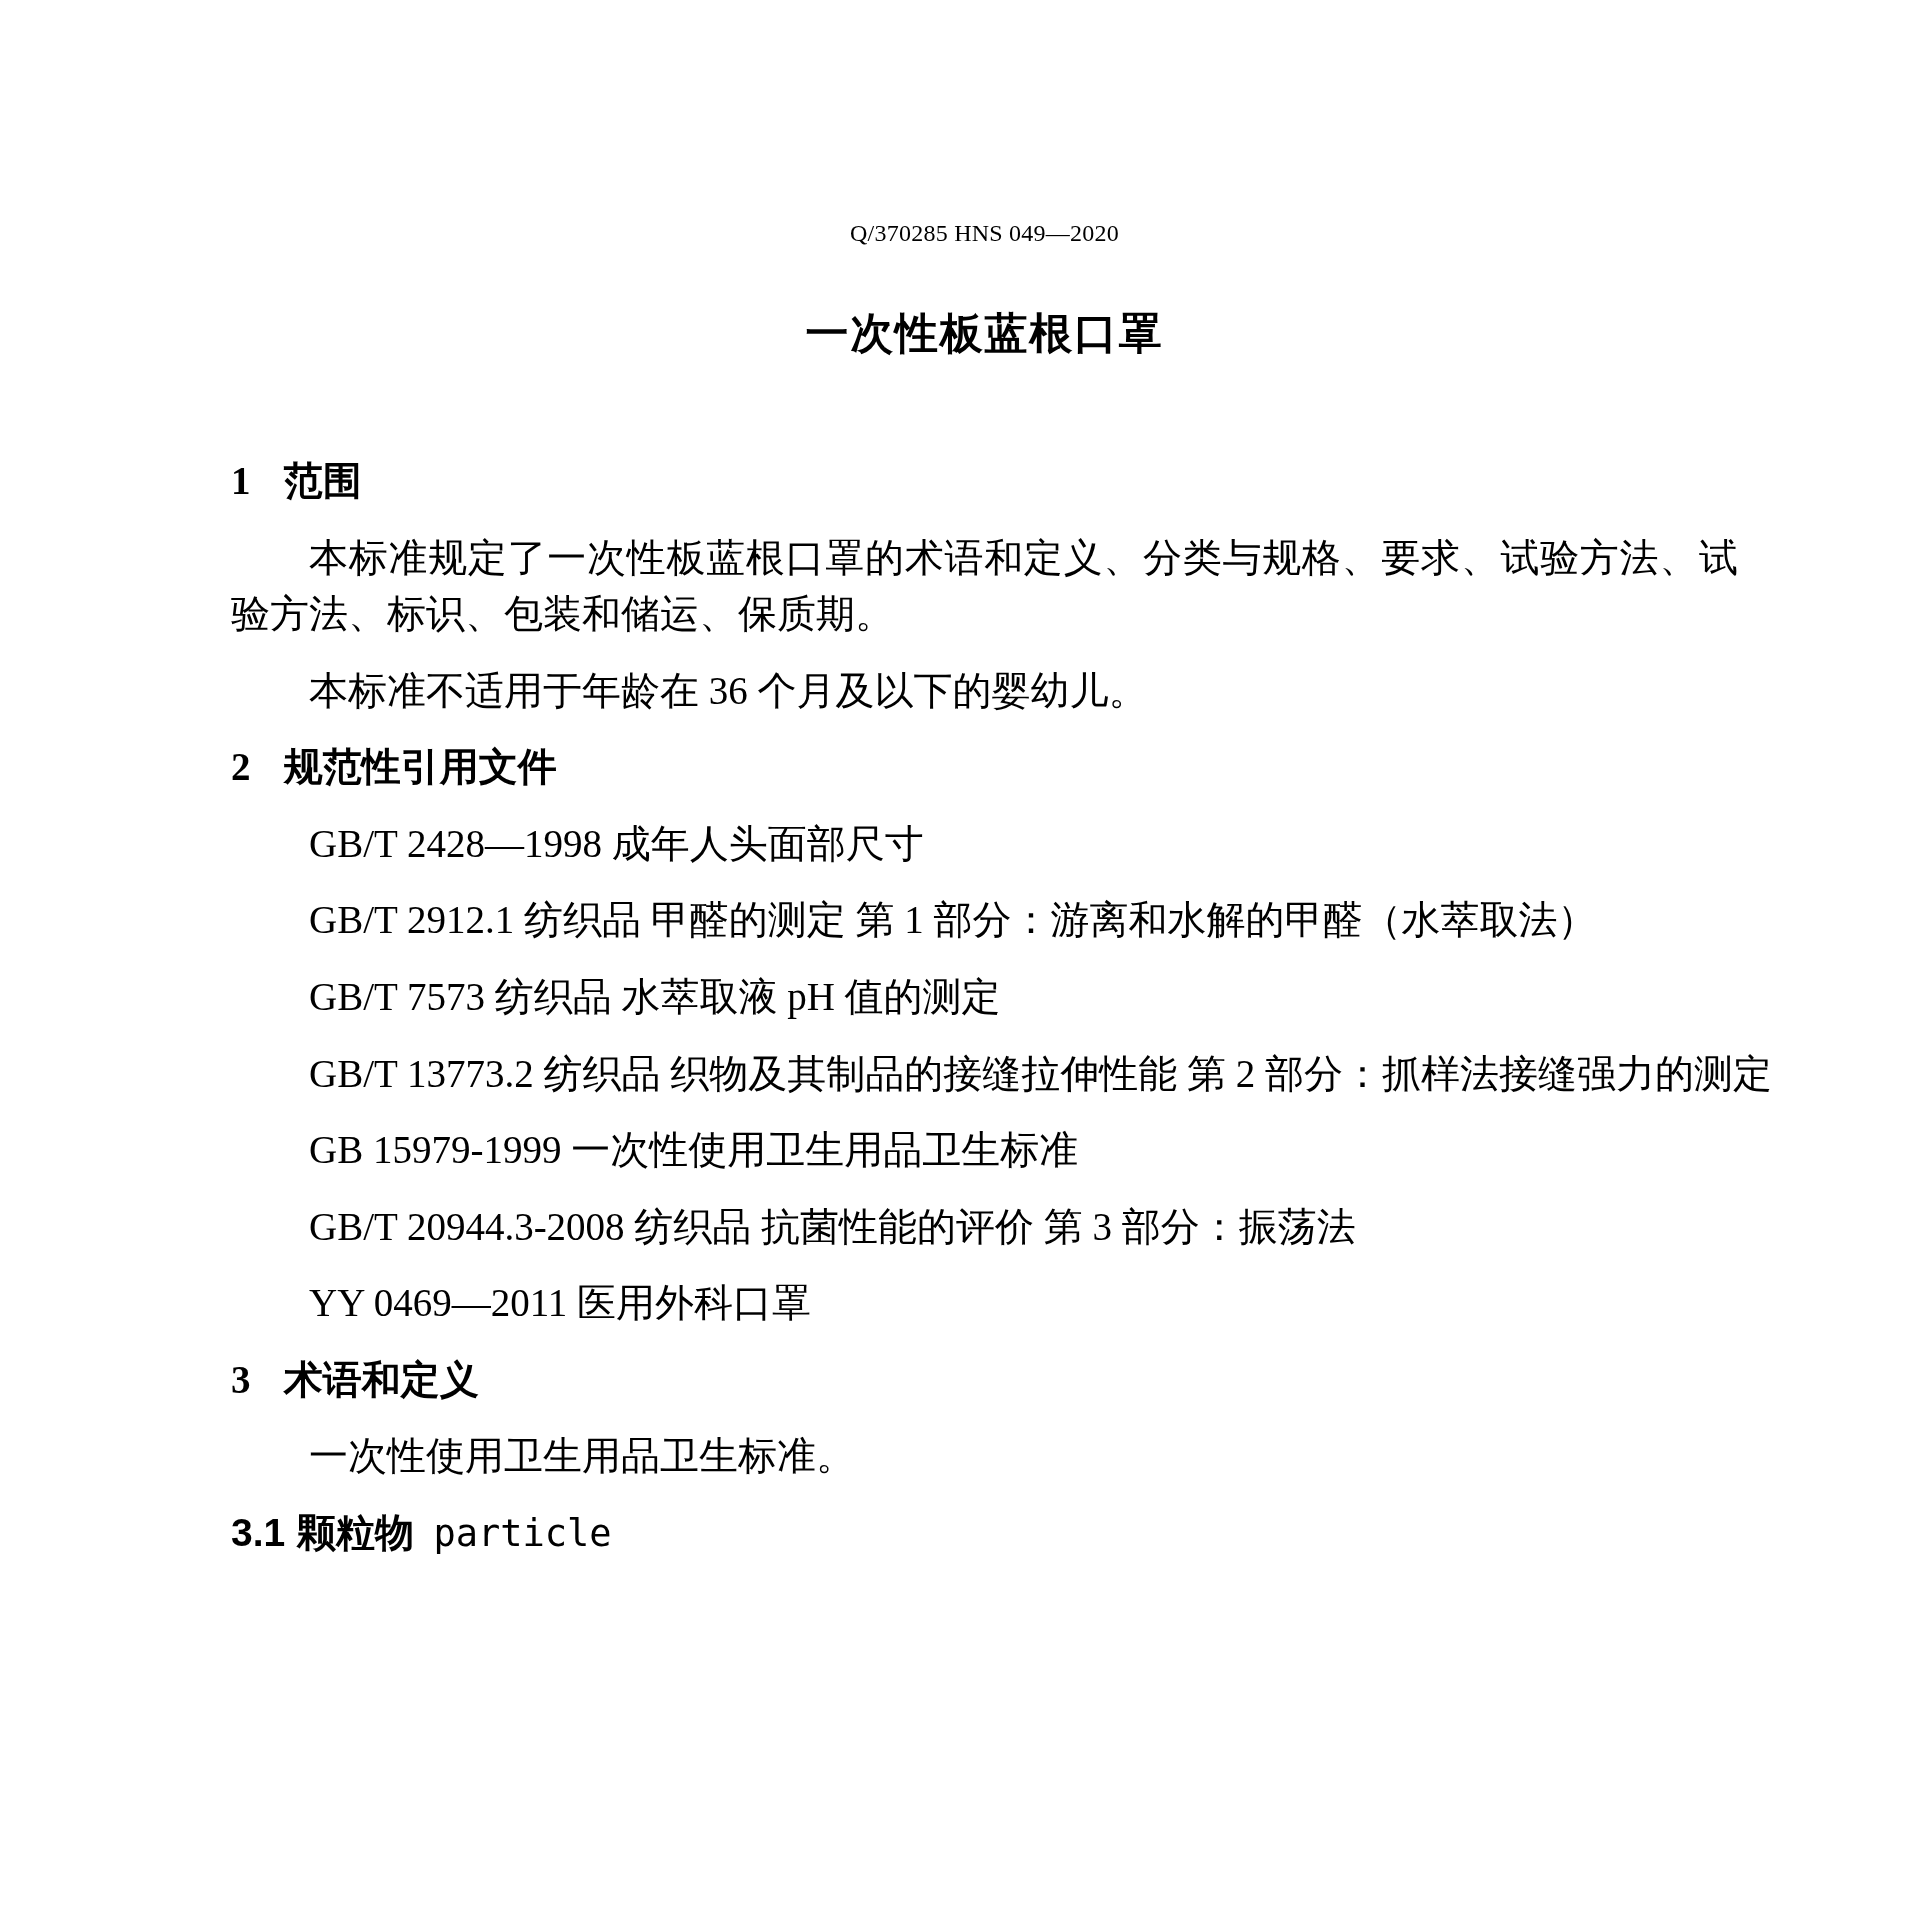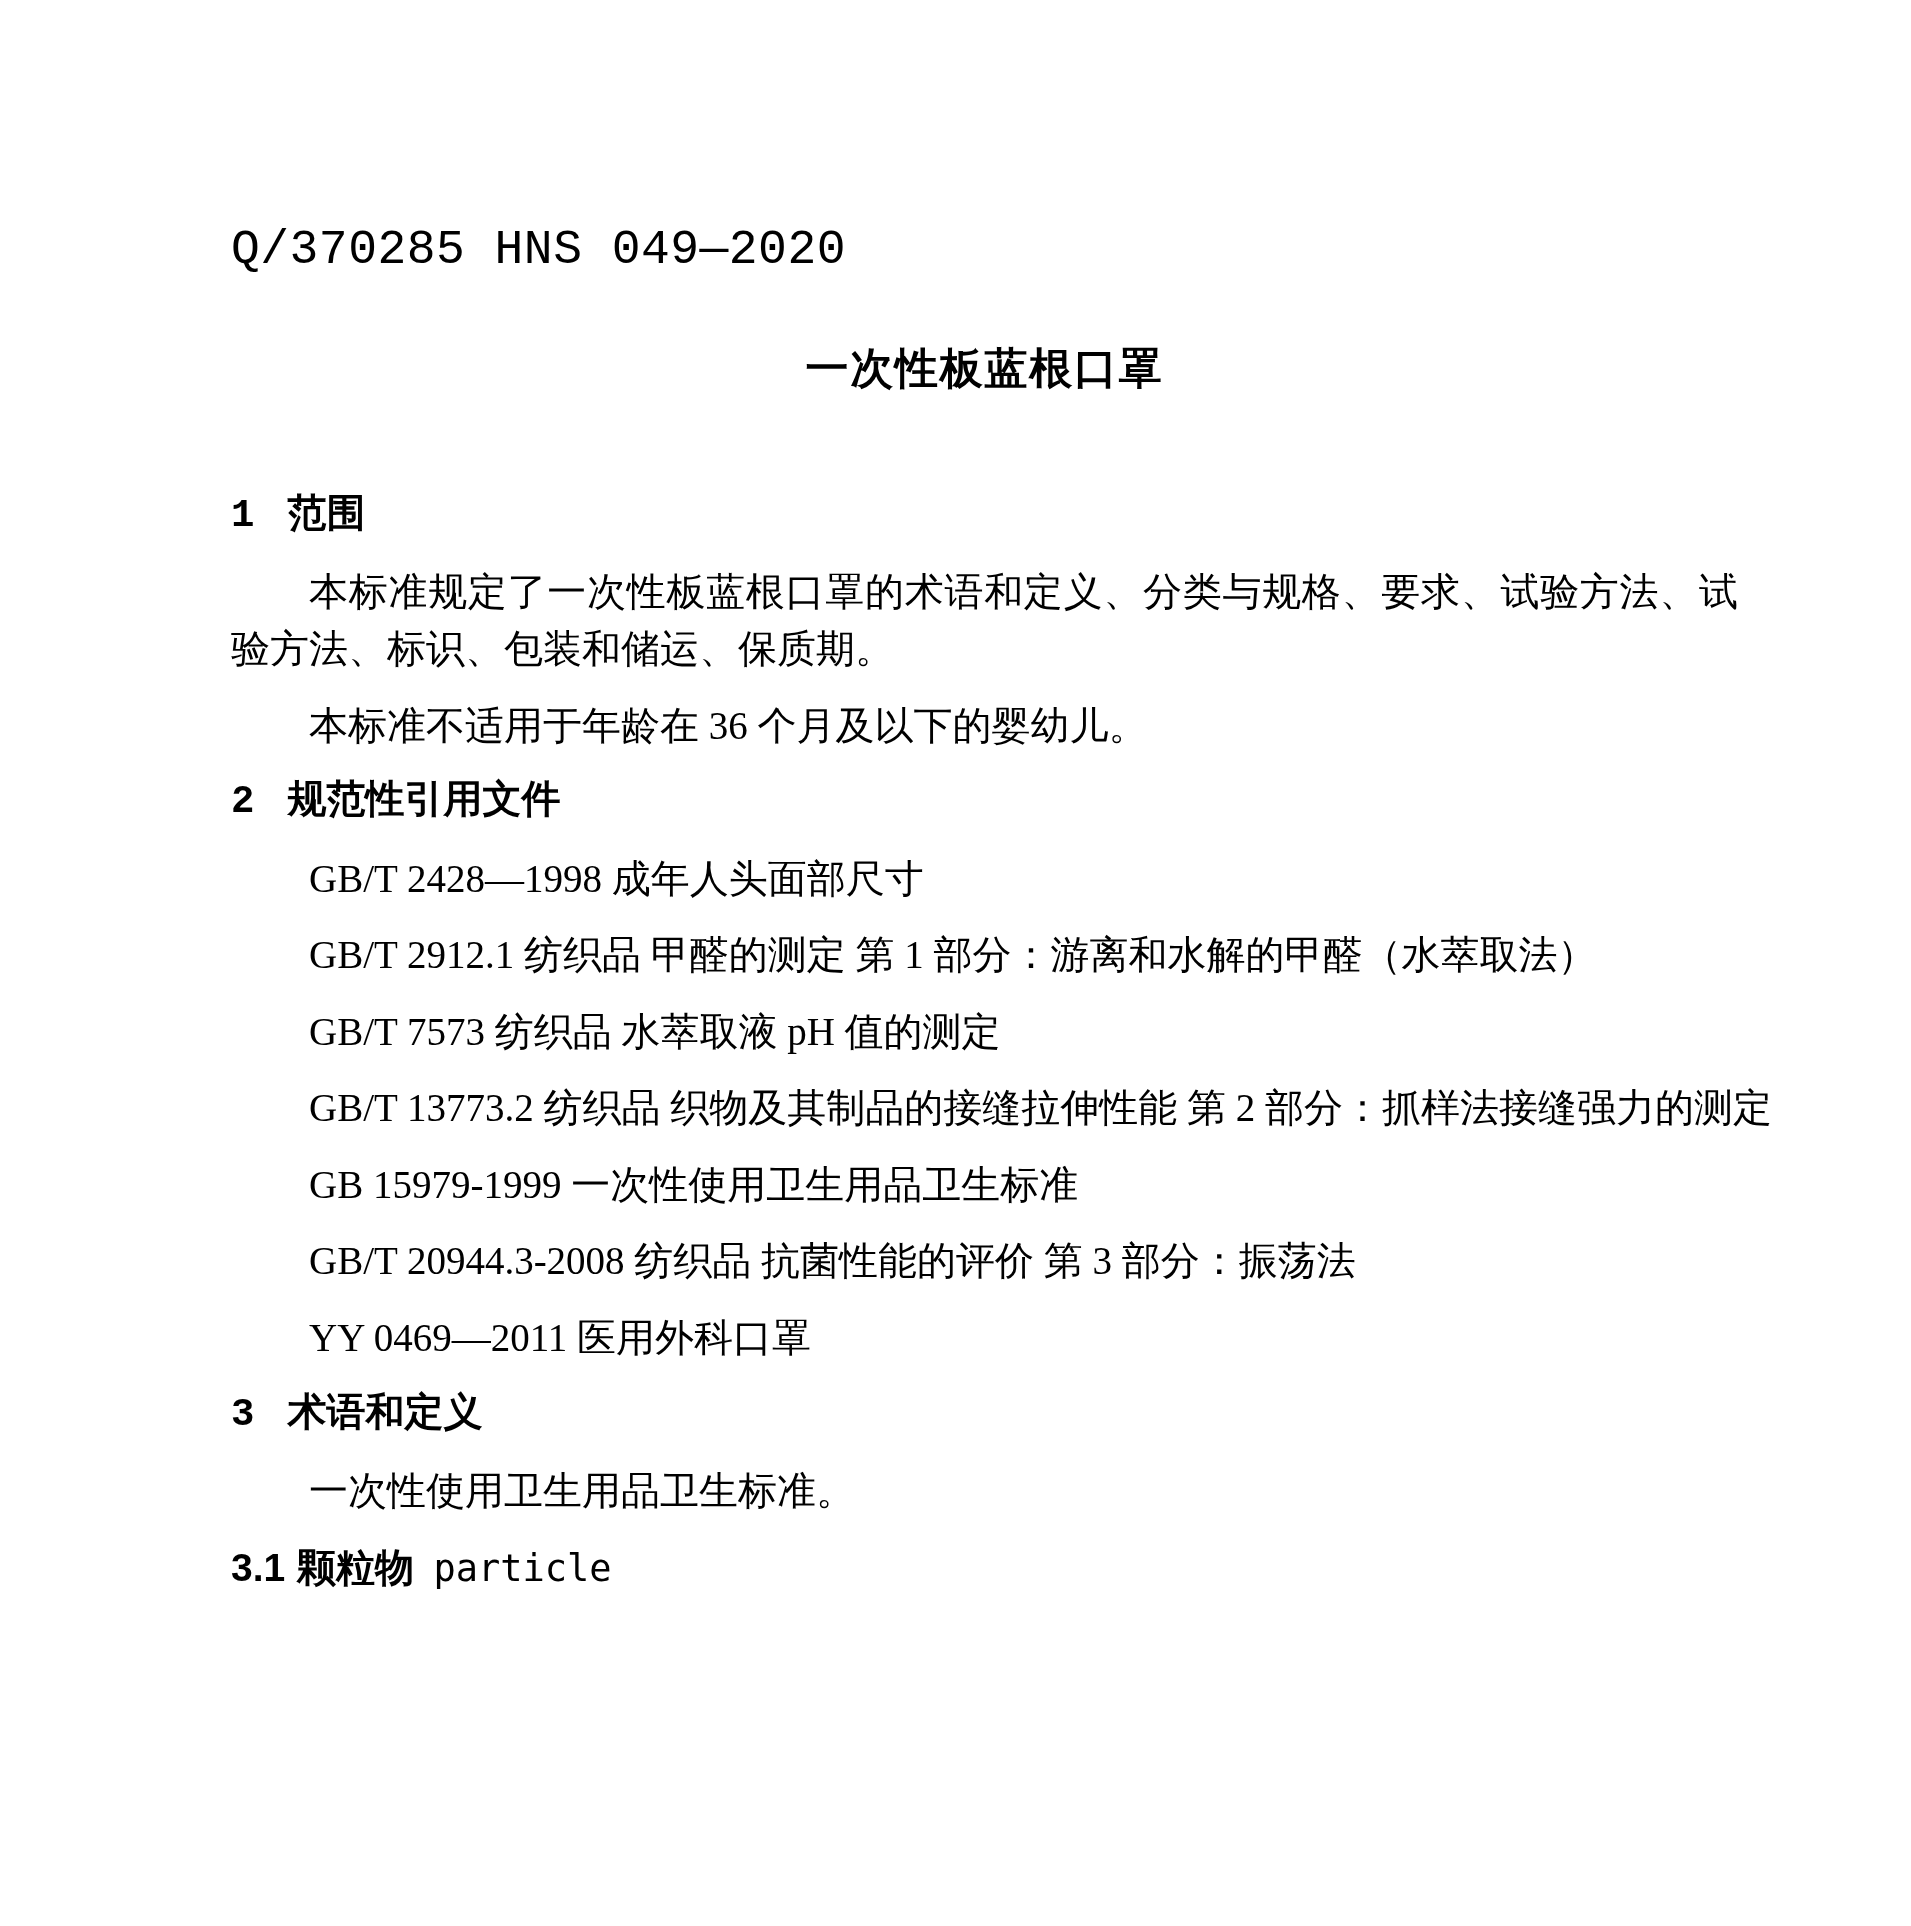--- a/index.html
+++ b/index.html
@@ -14,37 +14,37 @@
     background: #ffffff;
     color: #000000;
     font-family: "Liberation Serif", "DejaVu Serif", serif;
     font-size: 39px;
     line-height: 1.45;
     box-sizing: border-box;
     padding: 216px 173px 0 231px;
     overflow: hidden;
   }
   .doc-code {
-    text-align: left;
-    font-family: Liberation Mono, monospace;
-    font-size: 48px;
+    text-align: center;
+    font-family: Liberation Serif, serif;
+    font-size: 24px;
     letter-spacing: 0.01em;
     white-space: nowrap;
   }
   .doc-title {
     margin-top: 51px;
     text-align: center;
     font-family: "Liberation Sans", "DejaVu Sans", sans-serif;
     font-weight: 700;
     font-size: 43px;
     letter-spacing: 0.04em;
   }
   .sec-heading {
     margin: 20px 0 0 0;
-    font-family: Liberation Mono, monospace;
+    font-family: Liberation Serif, serif;
     font-weight: 700;
     font-size: 39px;
     line-height: 1.45;
   }
   .sec-heading.first {
     margin-top: 89px;
   }
   .sec-num {
     display: inline-block;
     margin-right: 0.85em;

